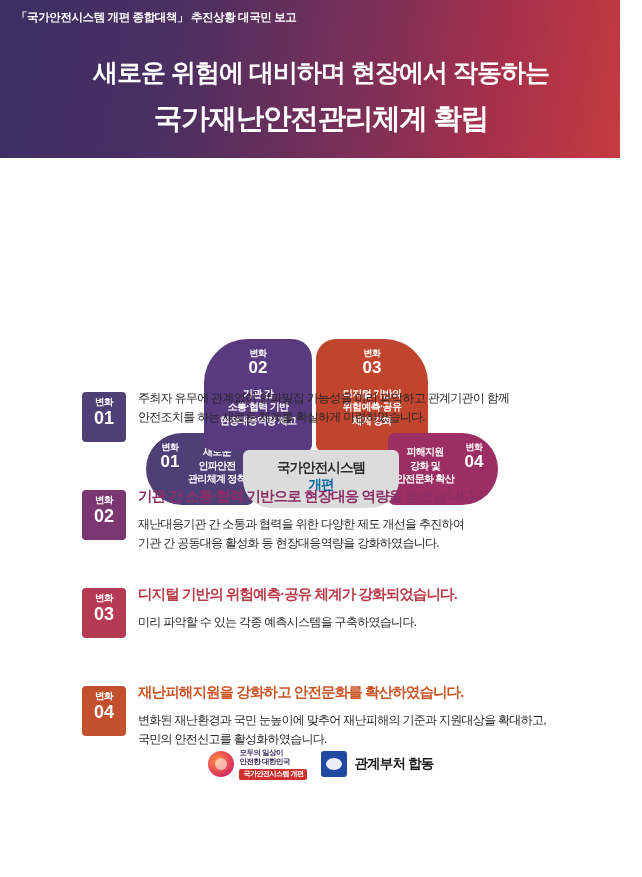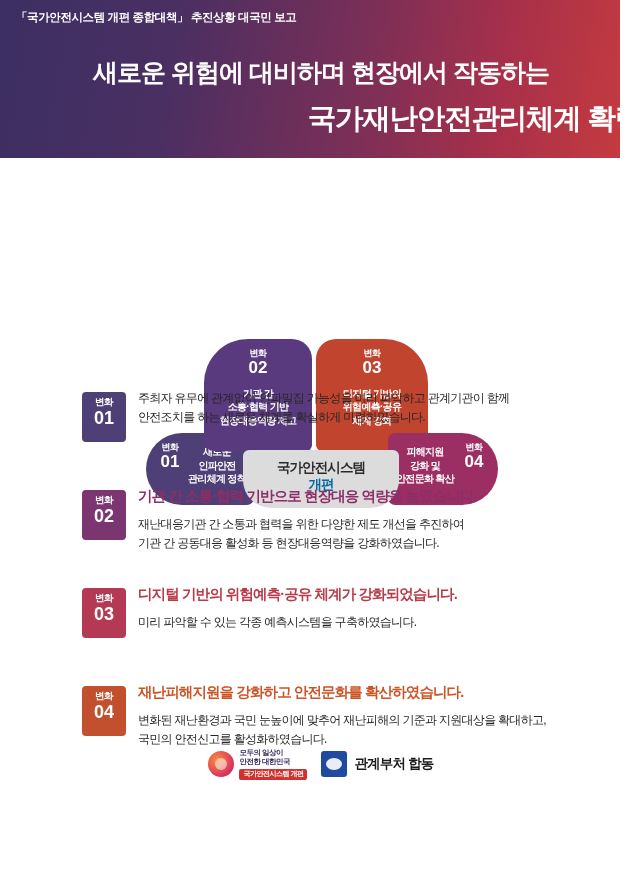--- a/index.html
+++ b/index.html
@@ -43,21 +43,21 @@
     color: #ffffff;
     font-size: 25px;
     font-weight: bold;
     letter-spacing: -1px;
   }
   .header-line2 {
     position: absolute;
     top: 100px;
     left: 0;
     width: 642px;
-    text-align: right;
+    text-align: center;
     color: #ffffff;
     font-size: 28.5px;
     font-weight: bold;
     letter-spacing: -1.2px;
   }
 
   
   .diagram {
     position: relative;
     width: 642px;

